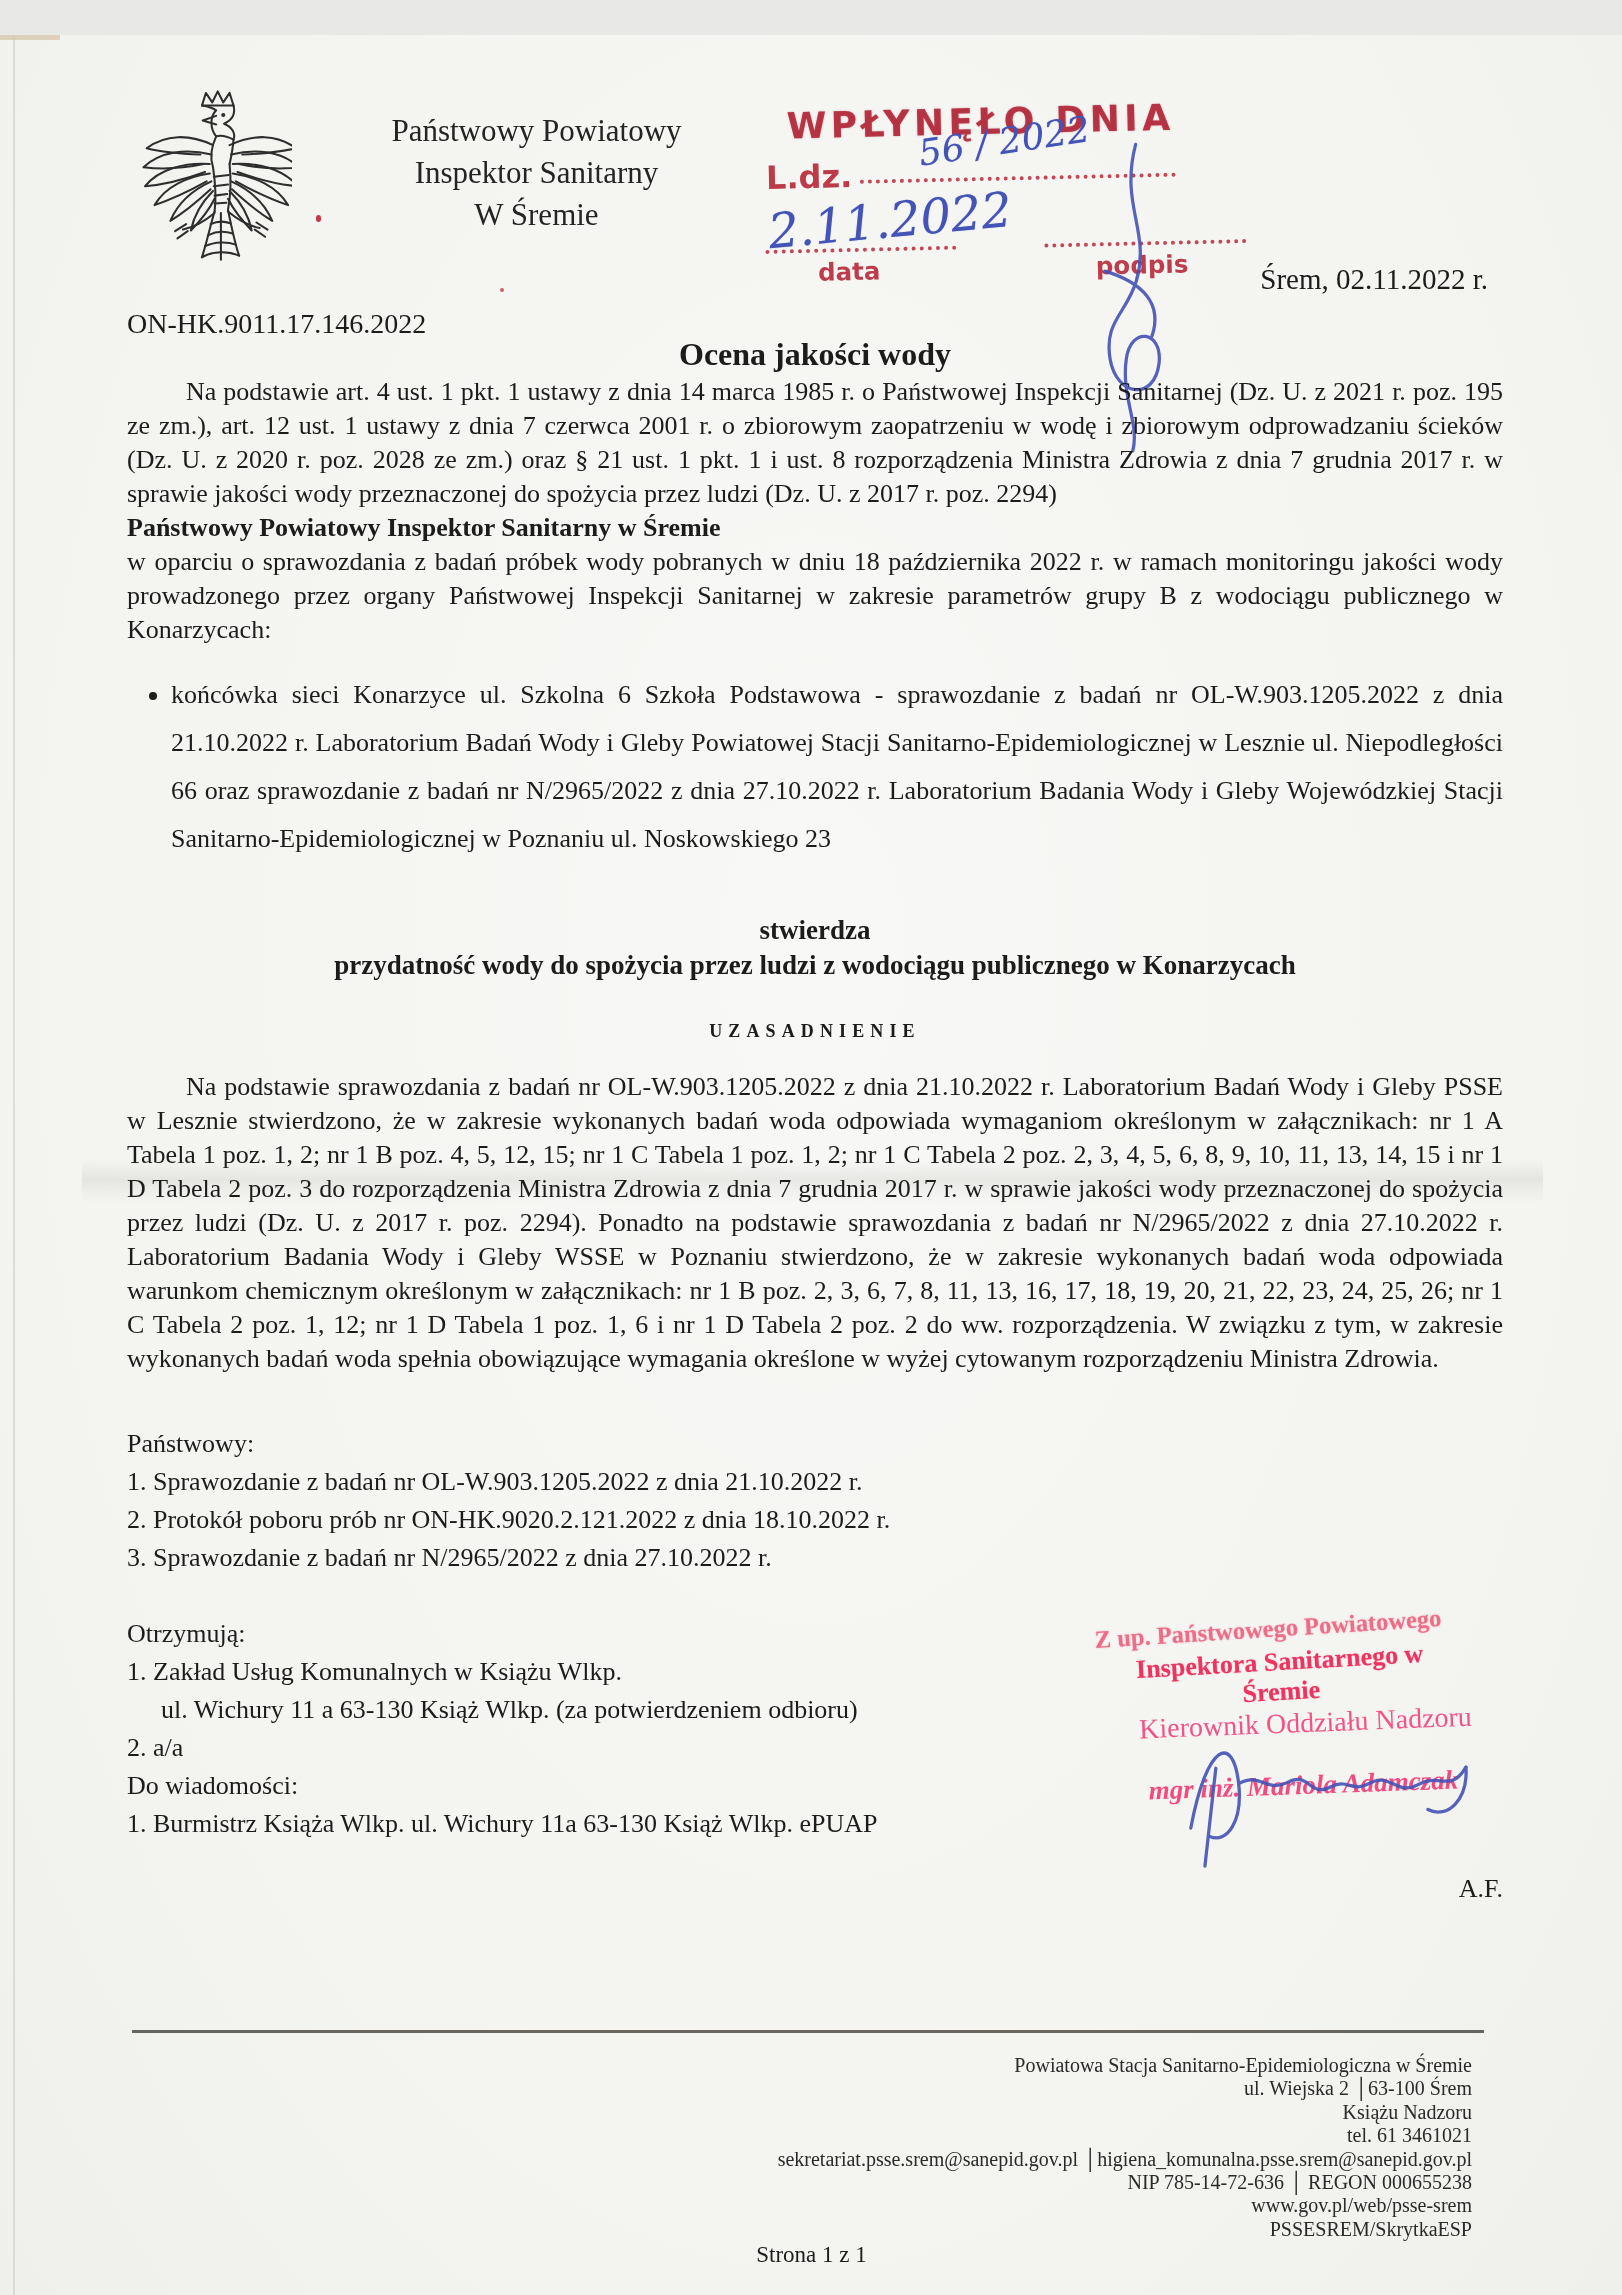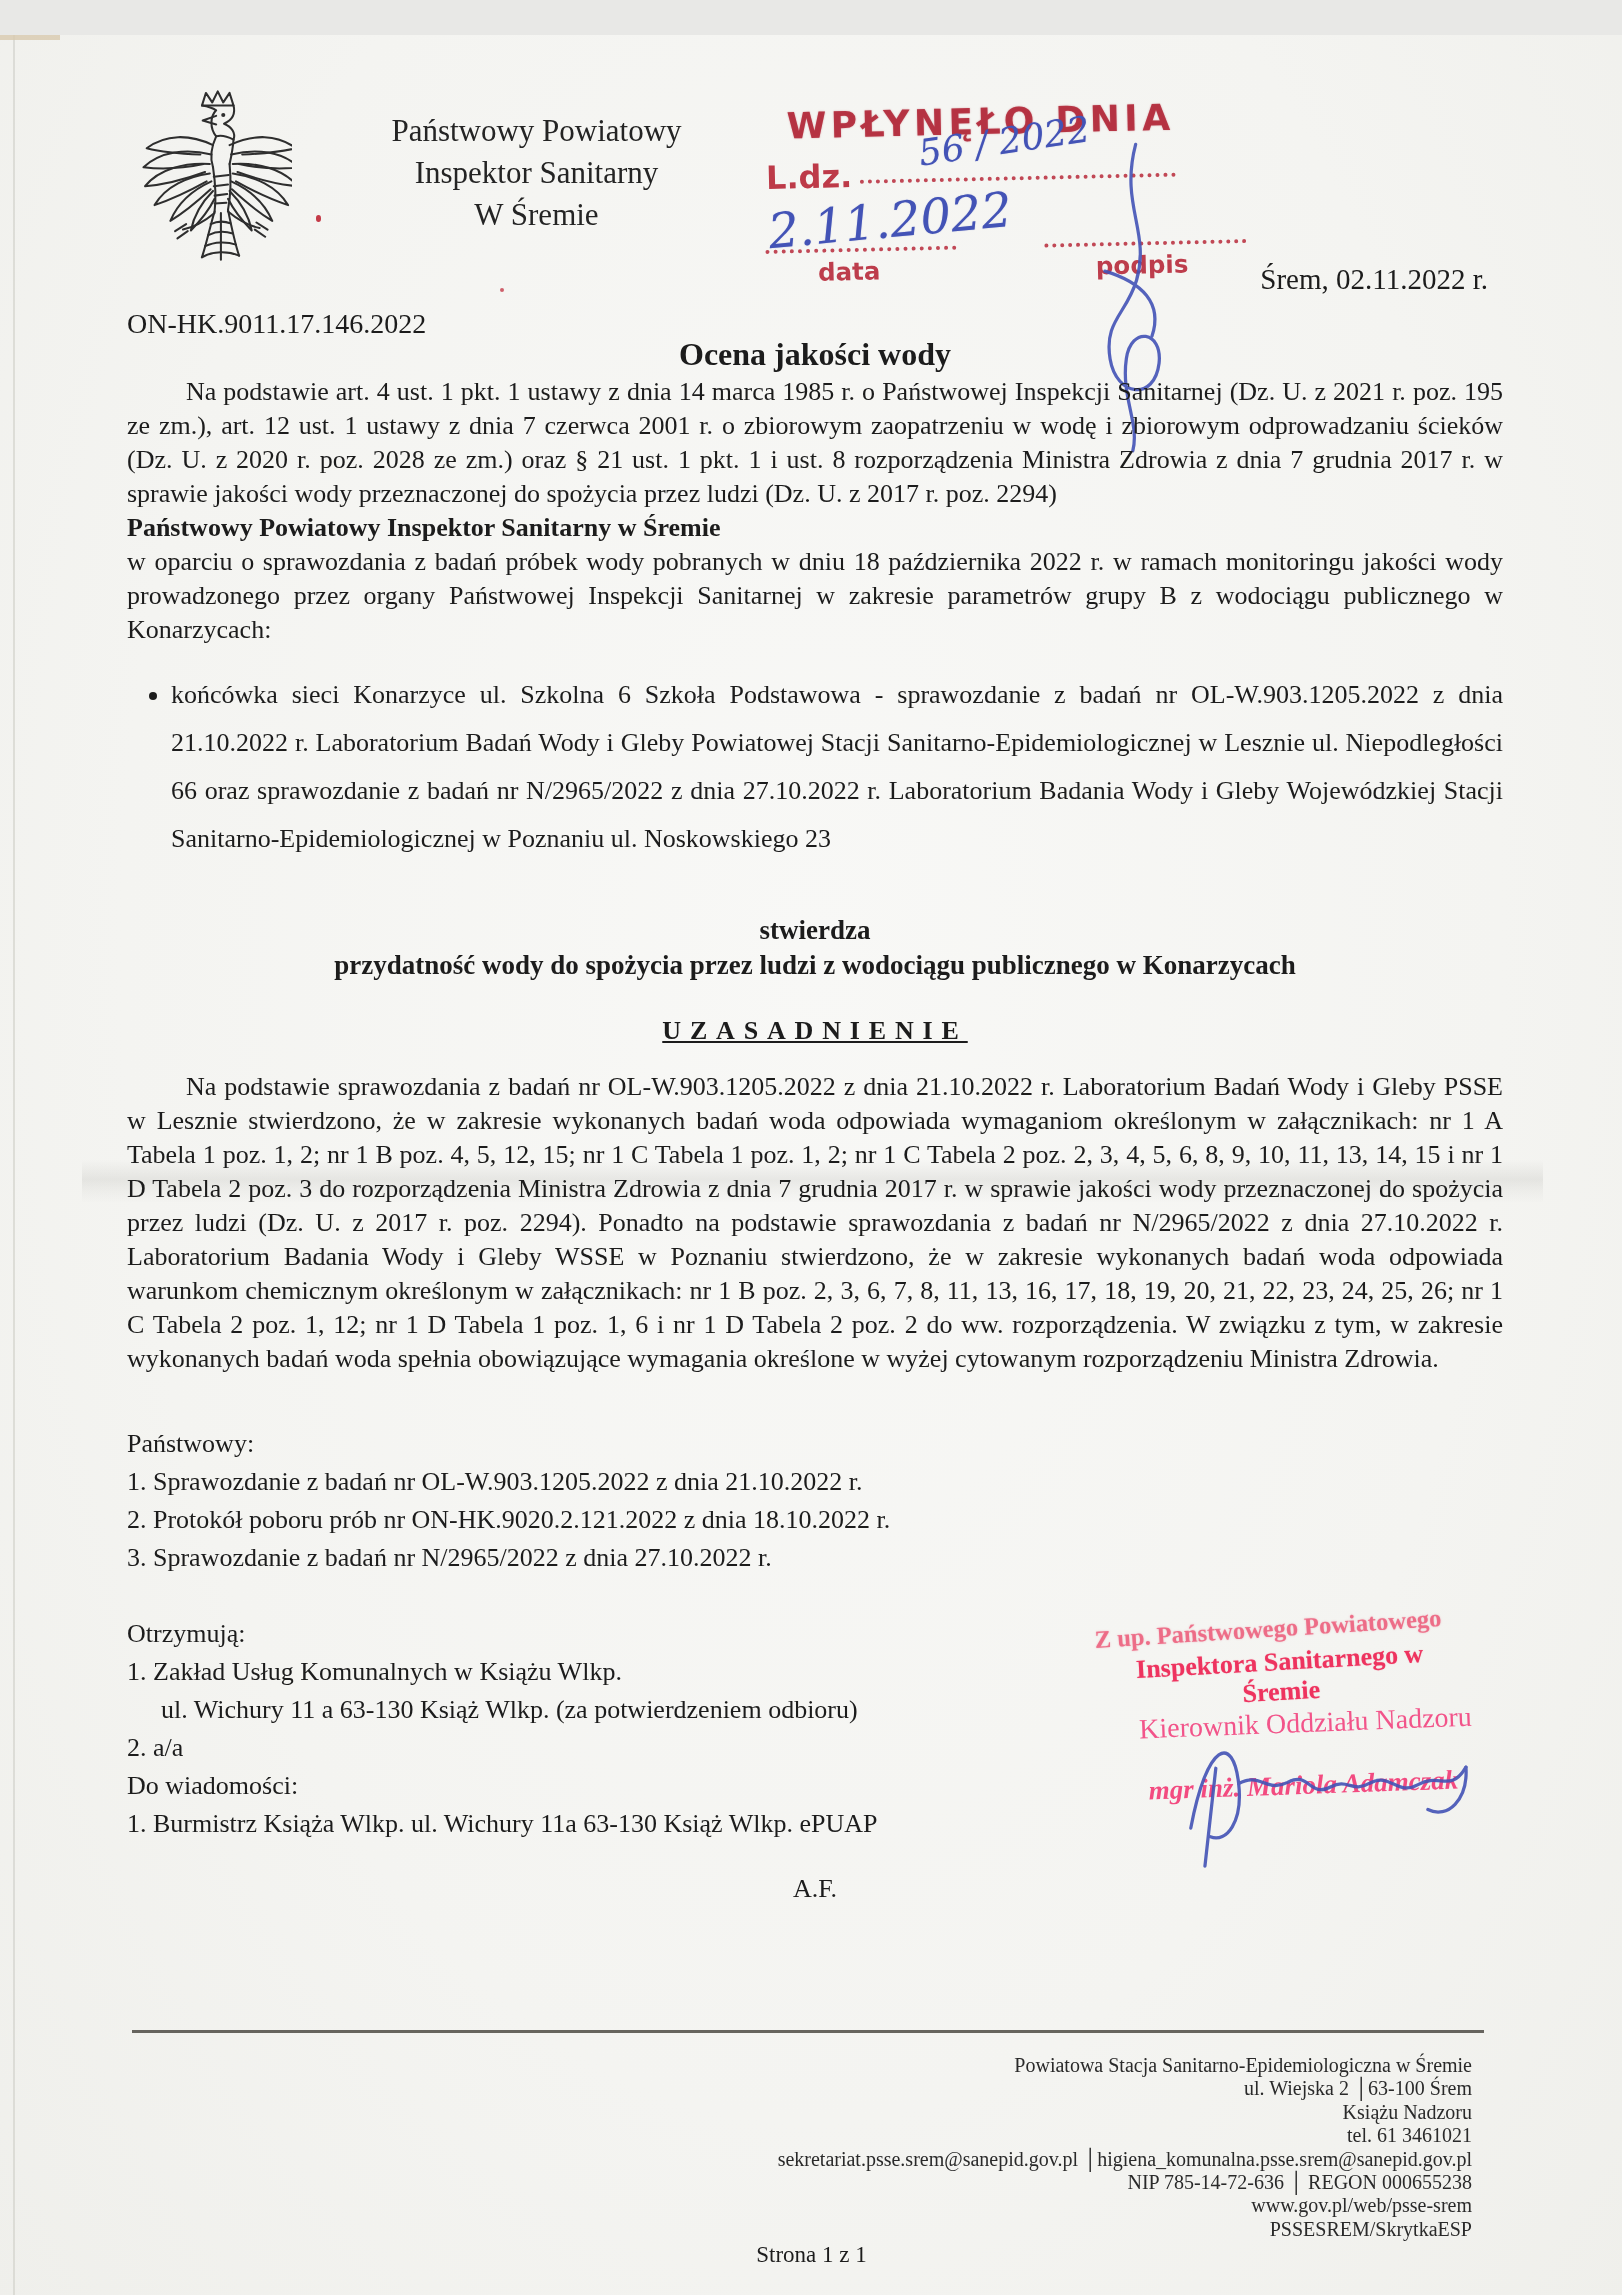--- a/index.html
+++ b/index.html
@@ -45,28 +45,28 @@
   .doc{position:absolute;left:127px;top:301px;width:1376px;font-size:26px;line-height:34px;text-align:justify;}
   .doc .title{text-align:center;font-weight:bold;font-size:32px;line-height:37px;margin:0 0 2.2px 0;}
   .doc p{margin:0;}
   .doc .indent{text-indent:59px;}
   .doc .boldline{font-weight:bold;}
   .doc ul{margin:24px 0 0 0;padding:0 0 0 44px;list-style:disc outside;}
   .doc li{line-height:48px;}
   .center{text-align:center;}
   .stwierdza{margin-top:50px !important;font-weight:bold;font-size:27px;}
   .verdict{font-weight:bold;font-size:27px;line-height:36px;}
-  .uzas{margin-top:30.5px !important;font-weight:bold;font-size:26px;letter-spacing:.34em;text-decoration:underline;}
+  .uzas{margin-top:30.5px !important;font-weight:bold;font-size:18px;letter-spacing:.34em;}
   .longpara{margin-top:22px !important;}
   .zal{margin-top:49px !important;}
   .att-line{line-height:40px;}
   .otrzymuja{margin-top:38px !important;}
   .rec-line{line-height:38px;text-align:left;}
   .rec-indent{padding-left:34px;}
-  .initials{margin-top:27px !important;text-align:center;}
+  .initials{margin-top:27px !important;text-align:right;}
   
   .pstamp-l1{position:absolute;left:1091px;top:1580px;width:354px;font-size:24.5px;font-weight:bold;
              color:rgba(236,92,122,.8);transform:rotate(-3.6deg);text-align:center;
              text-shadow:0 0 1.6px rgba(236,92,122,.5);}
   .pstamp-l2{position:absolute;left:1098px;top:1612px;width:365px;font-size:26px;font-weight:bold;
              color:rgba(238,42,88,.92);transform:rotate(-3.2deg);text-align:center;
              text-shadow:0 0 1.1px rgba(238,42,88,.45);}
   .pstamp-role{position:absolute;left:1134px;top:1672px;width:343px;font-size:28px;
                color:rgba(242,66,126,.9);transform:rotate(-2.2deg);text-align:center;}
   .pstamp-signer{position:absolute;left:1137px;top:1735px;width:333px;font-size:27px;font-weight:bold;font-style:italic;

